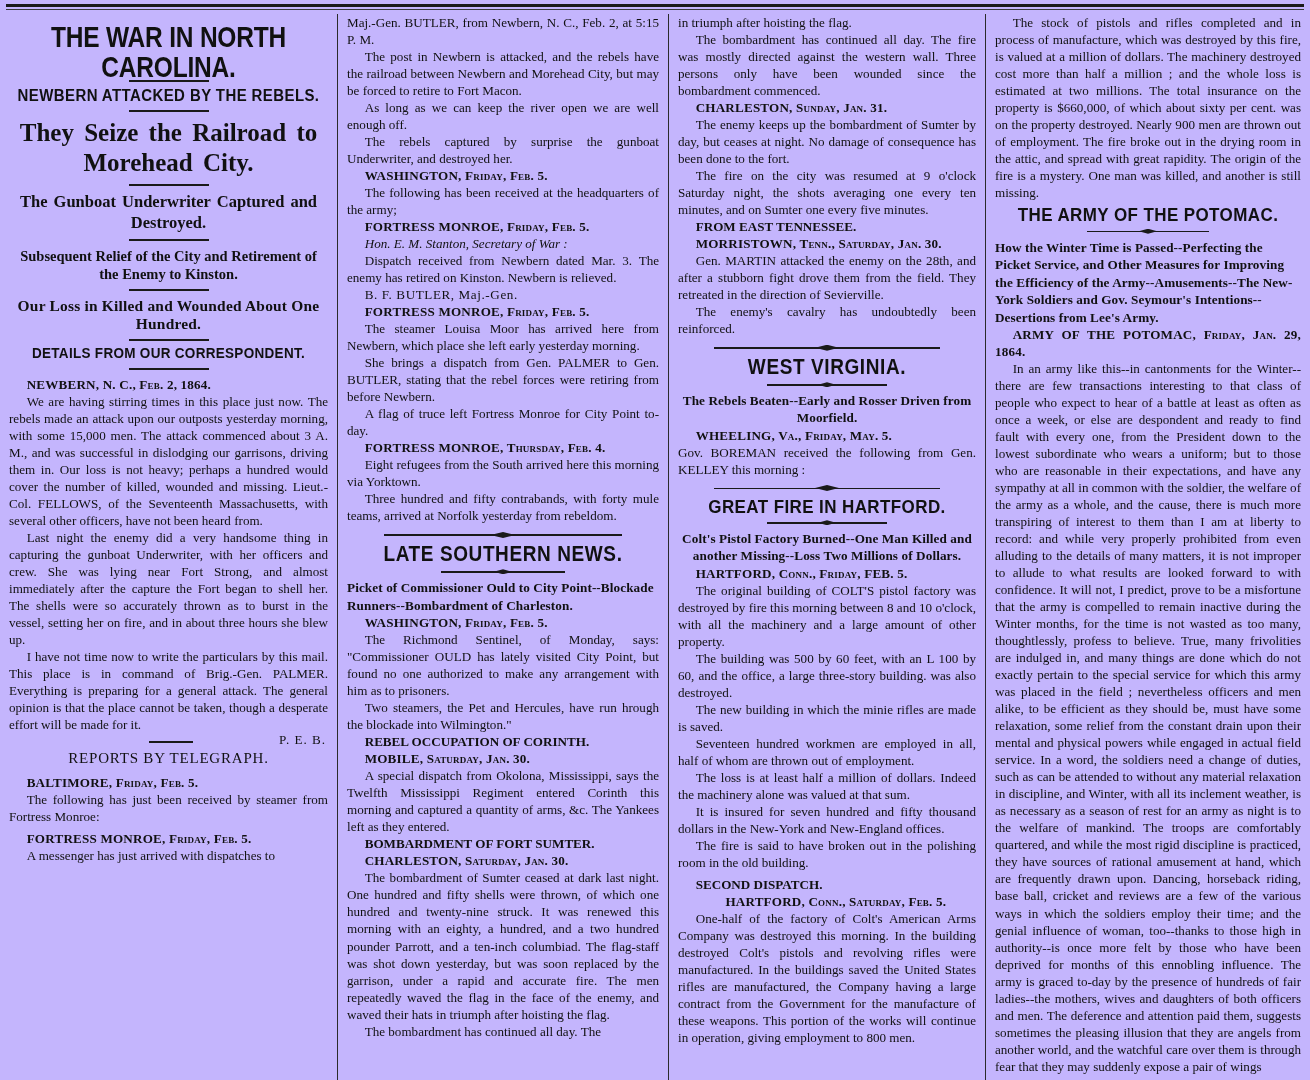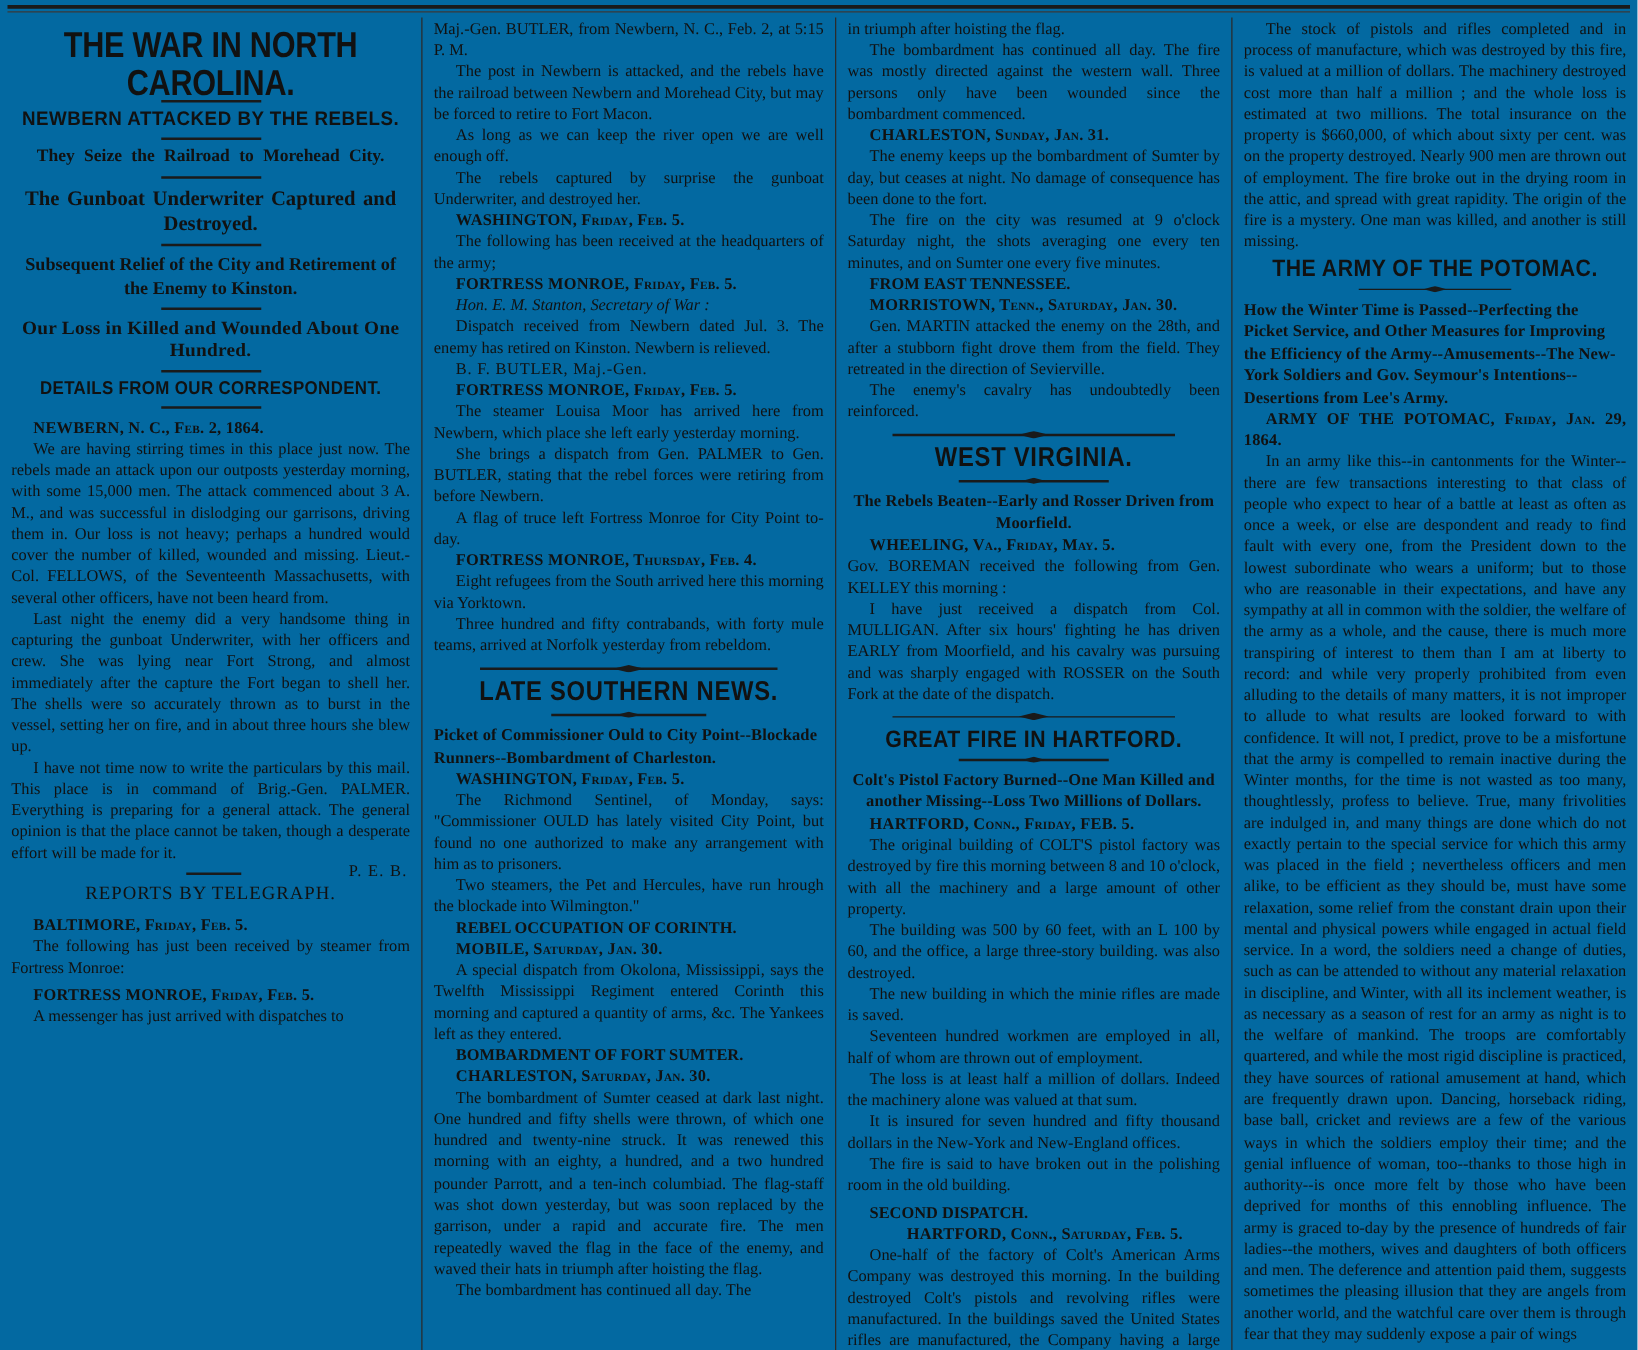--- a/index.html
+++ b/index.html
@@ -11,21 +11,21 @@
     width: 1310px;
     height: 1080px;
     overflow: hidden;
     font-family: "Liberation Serif", "DejaVu Serif", serif;
     color: #111111;
   }
   #page {
     position: relative;
     width: 1310px;
     height: 1080px;
-    background: #0369a1;
+    background: #c4b5fd;
     box-sizing: border-box;
   }
   .top-rule {
     position: absolute;
     top: 4px;
     left: 6px;
     width: 1298px;
     height: 3px;
     background: #1a1a1a;
   }
@@ -72,21 +72,21 @@
     font-size: 15px;
     letter-spacing: 0.4px;
     text-align: center;
     line-height: 1.1;
     margin: 0;
     transform: scaleY(1.05);
   }
   .hl-3 {
     font-family: "Liberation Serif", "DejaVu Serif", serif;
     font-weight: bold;
-    font-size: 14px;
+    font-size: 25px;
     text-align: center;
     line-height: 1.2;
     word-spacing: 4px;
     margin: 0;
   }
   .hl-4 {
     font-family: "Liberation Serif", "DejaVu Serif", serif;
     font-weight: bold;
     font-size: 16.5px;
     text-align: center;
@@ -345,21 +345,21 @@
     <div class="col col-2">
       <div class="body">
         <p class="bp cont">Maj.-Gen. BUTLER, from Newbern, N. C., Feb. 2, at 5:15 P. M.</p>
         <p class="bp">The post in Newbern is attacked, and the rebels have the railroad between Newbern and Morehead City, but may be forced to retire to Fort Macon.</p>
         <p class="bp">As long as we can keep the river open we are well enough off.</p>
         <p class="bp">The rebels captured by surprise the gunboat Underwriter, and destroyed her.</p>
         <p class="dateline"><span class="sc">WASHINGTON, Friday, Feb. 5.</span></p>
         <p class="bp">The following has been received at the headquarters of the army;</p>
         <p class="dateline"><span class="sc">FORTRESS MONROE, Friday, Feb. 5.</span></p>
         <p class="addr">Hon. E. M. Stanton, Secretary of War :</p>
-        <p class="bp">Dispatch received from Newbern dated Jul. 3. The enemy has retired on Kinston. Newbern is relieved.</p>
+        <p class="bp">Dispatch received from Newbern dated Mar. 3. The enemy has retired on Kinston. Newbern is relieved.</p>
         <p class="sig">B. F. BUTLER, Maj.-Gen.</p>
         <p class="dateline"><span class="sc">FORTRESS MONROE, Friday, Feb. 5.</span></p>
         <p class="bp">The steamer Louisa Moor has arrived here from Newbern, which place she left early yesterday morning.</p>
         <p class="bp">She brings a dispatch from Gen. PALMER to Gen. BUTLER, stating that the rebel forces were retiring from before Newbern.</p>
         <p class="bp">A flag of truce left Fortress Monroe for City Point to-day.</p>
         <p class="dateline"><span class="sc">FORTRESS MONROE, Thursday, Feb. 4.</span></p>
         <p class="bp">Eight refugees from the South arrived here this morning via Yorktown.</p>
         <p class="bp">Three hundred and fifty contrabands, with forty mule teams, arrived at Norfolk yesterday from rebeldom.</p>
 
         <div class="rule-orn"></div>
@@ -392,21 +392,20 @@
         <p class="bp">Gen. MARTIN attacked the enemy on the 28th, and after a stubborn fight drove them from the field. They retreated in the direction of Sevierville.</p>
         <p class="bp">The enemy's cavalry has undoubtedly been reinforced.</p>
 
         <div class="rule-orn"></div>
         <h2 class="hl-banner">WEST VIRGINIA.</h2>
         <div class="rule-orn-sm"></div>
         <h3 class="hl-sub">The Rebels Beaten--Early and Rosser Driven from Moorfield.</h3>
 
         <p class="dateline"><span class="sc">WHEELING, Va., Friday, May. 5.</span></p>
         <p class="bp noind">Gov. BOREMAN received the following from Gen. KELLEY this morning :</p>
-        <p class="bp">I have just received a dispatch from Col. MULLIGAN. After six hours' fighting he has driven EARLY from Moorfield, and his cavalry was pursuing and was sharply engaged with ROSSER on the South Fork at the date of the dispatch.</p>
 
         <div class="rule-orn"></div>
         <h2 class="hl-banner-sm">GREAT FIRE IN HARTFORD.</h2>
         <div class="rule-orn-sm"></div>
         <h3 class="hl-sub">Colt's Pistol Factory Burned--One Man Killed and another Missing--Loss Two Millions of Dollars.</h3>
 
         <p class="dateline"><span class="sc">HARTFORD, Conn., Friday, FEB. 5.</span></p>
         <p class="bp">The original building of COLT'S pistol factory was destroyed by fire this morning between 8 and 10 o'clock, with all the machinery and a large amount of other property.</p>
         <p class="bp">The building was 500 by 60 feet, with an L 100 by 60, and the office, a large three-story building. was also destroyed.</p>
         <p class="bp">The new building in which the minie rifles are made is saved.</p>

